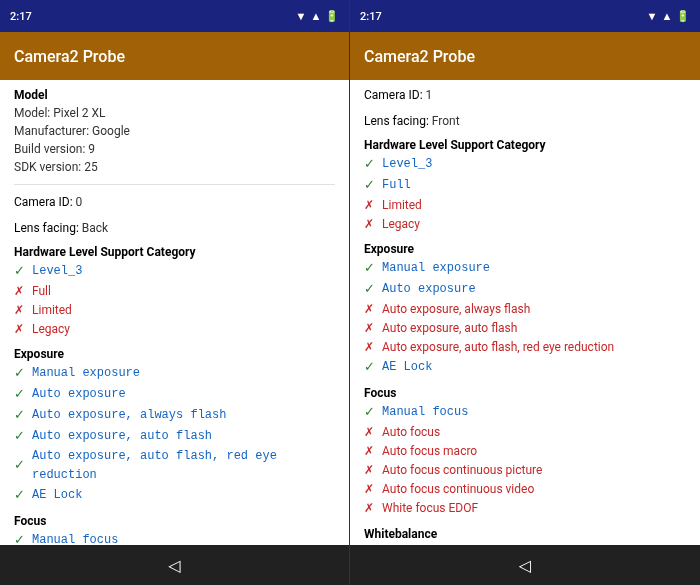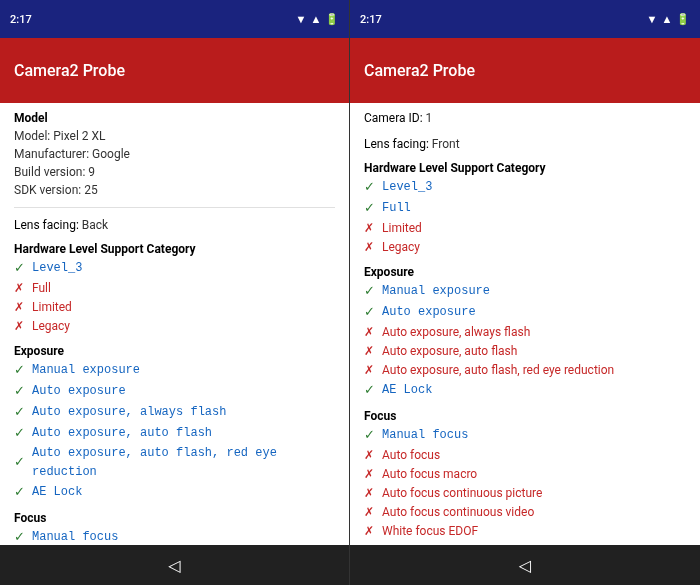--- a/index.html
+++ b/index.html
@@ -22,41 +22,41 @@
       border-right: 1px solid #333;
     }
 
     .status-bar {
       background: #1a237e;
       color: #fff;
       display: flex;
       justify-content: space-between;
       align-items: center;
       padding: 4px 10px;
-      height: 38px;
+      height: 32px;
       font-size: 11px;
     }
 
     .status-bar .time {
       font-weight: 500;
     }
 
     .status-icons {
       display: flex;
       align-items: center;
       gap: 4px;
     }
 
     .app-bar {
-      background: #b91c1c;
+      background: #a16207;
       color: #fff;
       padding: 23px 14px;
       font-size: 16px;
       font-weight: 500;
-      height: 65px;
+      height: 48px;
       display: flex;
       align-items: center;
     }
 
     .content {
       flex: 1;
       overflow-y: auto;
       padding: 0 14px;
       background: #fff;
     }
@@ -158,20 +158,23 @@
   </div>
   <div class="content" style="position:relative;">
     <div class="section-title">Model</div>
     <div class="info-line">Model: <span>Pixel 2 XL</span></div>
     <div class="info-line">Manufacturer: <span>Google</span></div>
     <div class="info-line">Build version: <span>9</span></div>
     <div class="info-line">SDK version: <span>25</span></div>
 
     <div class="divider"></div>
 
+    <div class="info-line camera-id-block">
+      <span class="info-label">Camera ID:</span> <span>0</span>
+    </div>
 
     <div class="info-line subsection">
       <span class="info-label">Lens facing:</span> <span>Back</span>
     </div>
 
     <div class="section-title subsection">Hardware Level Support Category</div>
     <div id="hw-items-left">
         <div class="feature-item">
           <span class="check">✓</span>
           <span class="green-text">Level_3</span>

